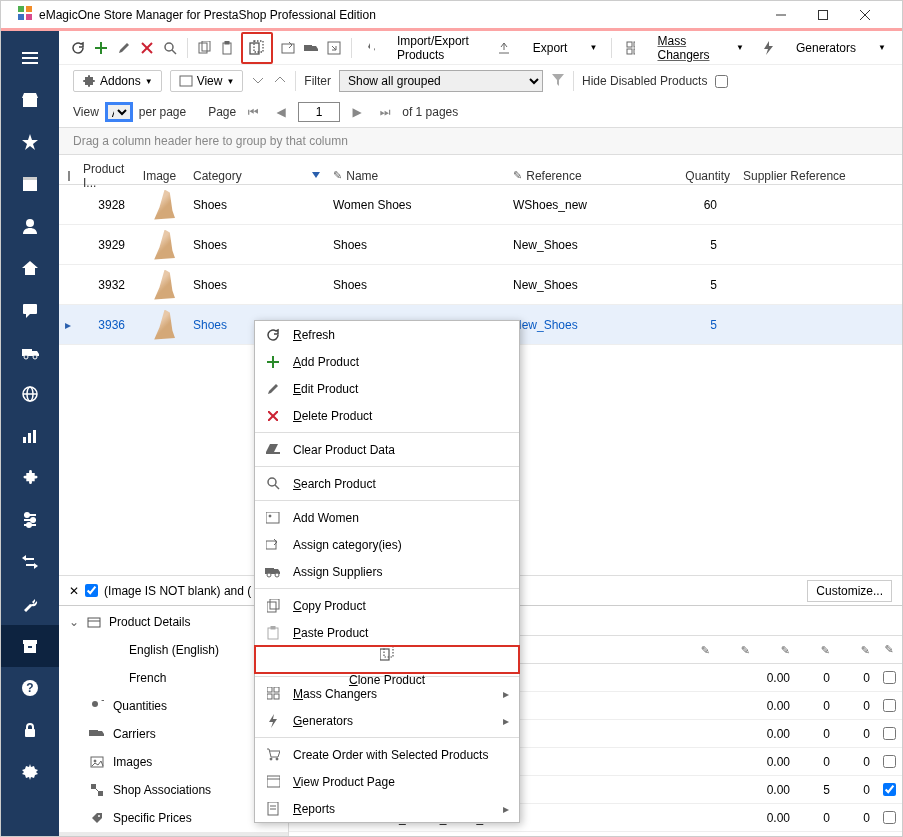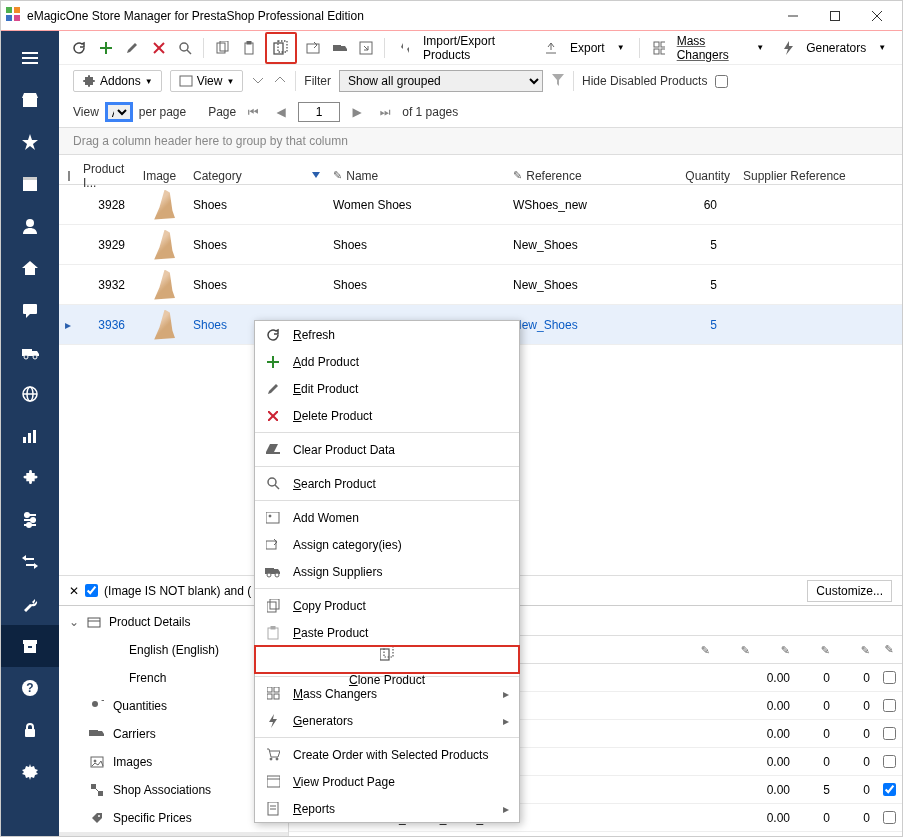--- a/index.html
+++ b/index.html
@@ -1,35 +1,35 @@
 <!DOCTYPE html>
 <html><head>
 <meta charset="utf-8">
 <style>
 * { box-sizing: border-box; margin: 0; padding: 0; font-family: 'Segoe UI', Tahoma, sans-serif; font-size: 12px; }
 body { width: 903px; height: 837px; background: #fff; overflow: hidden; position: relative; }
 
 .window { display: flex; flex-direction: column; height: 100%; border: 1px solid #ccc; }
-.titlebar { height: 30px; background: #fff; display: flex; align-items: center; padding: 0 4px; border-bottom: 1px solid #fca5a5; }
+.titlebar { height: 30px; background: #fff; display: flex; align-items: center; padding: 0 16px; border-bottom: 3px solid #fca5a5; }
 .titlebar .logo { margin-right: 6px; }
 .titlebar .spacer { flex: 1; }
 .titlebar .winbtn { width: 42px; height: 30px; display: flex; justify-content: center; align-items: center; cursor: pointer; }
 
 .main { display: flex; flex: 1; min-height: 0; }
 
 .sidebar { width: 58px; background: #1f3a5f; display: flex; flex-direction: column; align-items: center; padding-top: 6px; }
 .sidebar .sbitem { width: 58px; height: 42px; display: flex; align-items: center; justify-content: center; cursor: pointer; }
 .sidebar .sbitem.active { background: #0d2340; }
 
 .content { flex: 1; display: flex; flex-direction: column; min-width: 0; }
 
 .toolbar1 { height: 34px; display: flex; align-items: center; padding: 0 10px; gap: 6px; border-bottom: 1px solid #eee; }
 .toolbar1 .tbtn { width: 24px; height: 24px; display: flex; align-items: center; justify-content: center; cursor: pointer; border-radius: 2px; }
 .toolbar1 .sep { width: 1px; height: 20px; background: #ddd; margin: 0 2px; }
-.toolbar1 .tlink { cursor: pointer; padding: 4px 6px; display: flex; align-items: center; gap: 12px; }
+.toolbar1 .tlink { cursor: pointer; padding: 4px 6px; display: flex; align-items: center; gap: 22px; }
 .redbox { border: 2px solid #d93025; padding: 2px; border-radius: 2px; }
 
 .toolbar2 { height: 32px; display: flex; align-items: center; padding: 0 14px; gap: 8px; }
 .toolbar2 .btn { padding: 3px 8px; border: 1px solid #ccc; border-radius: 2px; cursor: pointer; display: flex; align-items: center; gap: 4px; }
 .toolbar2 label { color: #333; }
 .toolbar2 select { height: 22px; padding: 0 4px; border: 1px solid #aaa; width: 204px; }
 
 .toolbar3 { height: 30px; display: flex; align-items: center; padding: 0 14px; gap: 6px; color: #333; }
 .toolbar3 .inp { width: 42px; height: 20px; border: 1px solid #888; text-align: center; }
 .toolbar3 .nav { width: 22px; height: 20px; display: flex; align-items: center; justify-content: center; cursor: pointer; color: #888; }

